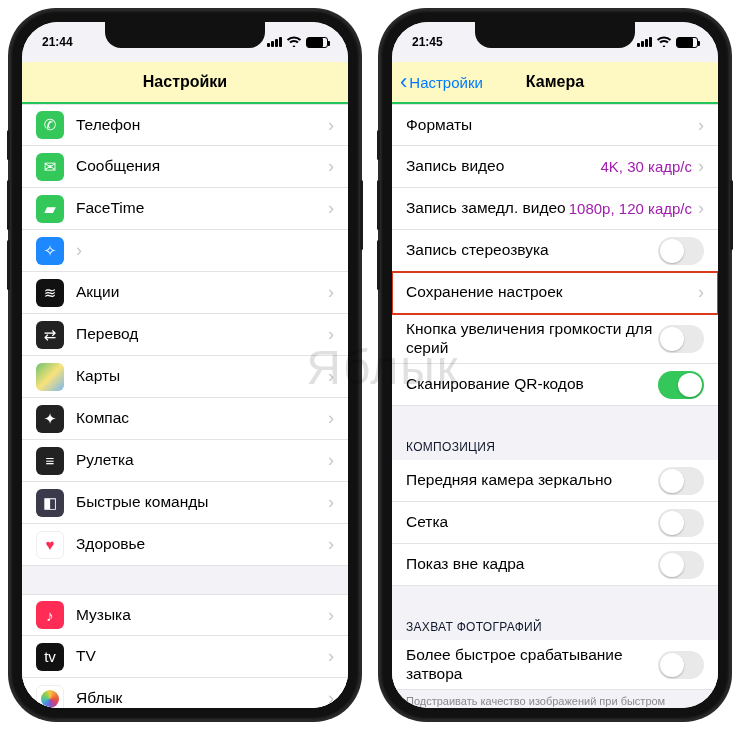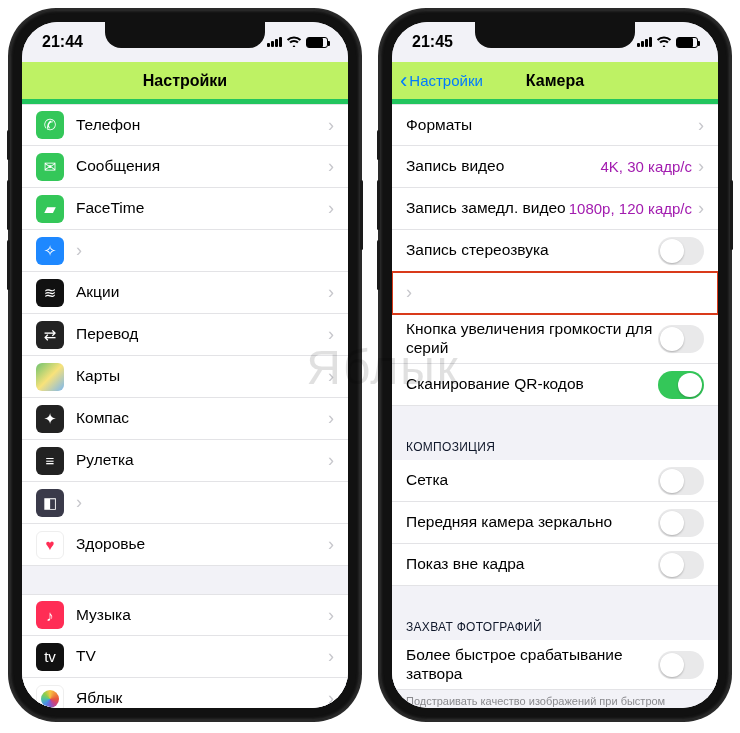--- a/index.html
+++ b/index.html
@@ -1,29 +1,29 @@
 <!DOCTYPE html>
 <html><head>
 <meta charset="utf-8">
 <style>
   * { margin: 0; padding: 0; box-sizing: border-box; font-family: -apple-system, "Helvetica Neue", Helvetica, Arial, sans-serif; }
   body { width: 740px; height: 733px; background: #fff; display: flex; justify-content: space-around; align-items: flex-start; padding: 10px 0; position: relative; }
   .watermark { position: absolute; top: 50%; left: 50%; transform: translate(-50%, -50%); font-size: 48px; color: rgba(0,0,0,0.12); font-weight: 500; letter-spacing: 2px; pointer-events: none; z-index: 1000; margin-left: 13px; }
   .phone { width: 350px; height: 710px; background: #111; border-radius: 46px; padding: 12px; position: relative; box-shadow: 0 0 0 2px #2a2a2a, inset 0 0 3px 1px #333; }
   .screen { width: 100%; height: 100%; background: #f2f2f7; border-radius: 36px; overflow: hidden; position: relative; display: flex; flex-direction: column; }
   .notch { position: absolute; top: 0; left: 50%; transform: translateX(-50%); width: 160px; height: 26px; background: #111; border-bottom-left-radius: 16px; border-bottom-right-radius: 16px; z-index: 5; }
-  .statusbar { height: 40px; display: flex; align-items: center; justify-content: space-between; padding: 0 20px; font-size: 16px; font-weight: 600; color: #000; background: #f2f2f7; }
+  .statusbar { height: 40px; display: flex; align-items: center; justify-content: space-between; padding: 0 20px; font-size: 12px; font-weight: 600; color: #000; background: #f2f2f7; }
   .statusbar .right { display: flex; align-items: center; gap: 4px; }
   .sig { display: inline-flex; align-items: flex-end; gap: 1px; }
   .sig i { width: 3px; background: #000; display: inline-block; border-radius: 1px; }
   .sig i:nth-child(1){height:4px}.sig i:nth-child(2){height:6px}.sig i:nth-child(3){height:8px}.sig i:nth-child(4){height:10px}
   .batt { width: 22px; height: 11px; border: 1px solid #000; border-radius: 3px; position: relative; }
   .batt::after { content:""; position:absolute; right:-3px; top:3px; width:2px; height:5px; background:#000; border-radius:0 1px 1px 0; }
   .batt i { display:block; width:80%; height:100%; background:#000; border-radius:1px; }
-  .navbar { height: 42px; display:flex; align-items:center; justify-content:center; position:relative; background:#bef264; border-bottom:5px solid #22c55e; }
+  .navbar { height: 42px; display:flex; align-items:center; justify-content:center; position:relative; background:#fef9c3; border-bottom:2px solid #22c55e; }
   .navbar .title { font-size: 16px; font-weight: 600; }
   .navbar .back { position:absolute; left:8px; display:flex; align-items:center; color:#007aff; font-size:15px; }
   .navbar .back .chev { font-size:22px; line-height:1; margin-right:2px; }
   .content { flex:1; overflow:hidden; background:#f2f2f7; }
   .group { margin-top: 0; }
   .group + .group { margin-top: 28px; }
   .group-header { font-size: 12px; color:#0f172a; text-transform: uppercase; padding: 6px 14px; letter-spacing: 0.3px; }
   .group-footer { font-size: 11px; color:#8a8a8e; padding: 4px 14px 2px; line-height:1.35; }
   .row { background:#fff; min-height:42px; display:flex; align-items:center; padding: 6px 14px; border-bottom:0.5px solid #e3e3e6; position:relative; }
   .row:first-child { border-top:0.5px solid #e3e3e6; }
@@ -125,20 +125,21 @@
             <div class="row-label">Компас</div>
             <div class="chevr">›</div>
           </div>
           <div class="row">
             <div class="icon ic-measure">≡</div>
             <div class="row-label">Рулетка</div>
             <div class="chevr">›</div>
           </div>
           <div class="row">
             <div class="icon ic-shortcuts">◧</div>
+            <div class="row-label">Быстрые команды</div>
             <div class="chevr">›</div>
           </div>
           <div class="row">
             <div class="icon ic-health">♥</div>
             <div class="row-label">Здоровье</div>
             <div class="chevr">›</div>
           </div>
         </div>
       <div class="group" id="left-g2">
           <div class="row">
@@ -210,39 +211,40 @@
           <div class="row">
             <div class="row-label">Запись замедл. видео</div>
             <div class="row-detail">1080p, 120 кадр/с</div>
             <div class="chevr">›</div>
           </div>
           <div class="row">
             <div class="row-label">Запись стереозвука</div>
             <div class="toggle"></div>
           </div>
           <div class="row hl">
+            <div class="row-label">Сохранение настроек</div>
             <div class="chevr">›</div>
           </div>
           <div class="row">
             <div class="row-label">Кнопка увеличения громкости для серий</div>
             <div class="toggle"></div>
           </div>
           <div class="row">
             <div class="row-label">Сканирование QR-кодов</div>
             <div class="toggle on"></div>
           </div>
         </div>
       <div class="group" id="right-g2">
           <div class="group-header">КОМПОЗИЦИЯ</div>
           <div class="row">
+            <div class="row-label">Передняя камера зеркально</div>
+            <div class="toggle"></div>
+          </div>
+          <div class="row">
             <div class="row-label">Сетка</div>
-            <div class="toggle"></div>
-          </div>
-          <div class="row">
-            <div class="row-label">Передняя камера зеркально</div>
             <div class="toggle"></div>
           </div>
           <div class="row">
             <div class="row-label">Показ вне кадра</div>
             <div class="toggle"></div>
           </div>
         </div>
       <div class="group" id="right-g3">
           <div class="group-header">ЗАХВАТ ФОТОГРАФИЙ</div>
           <div class="row">

